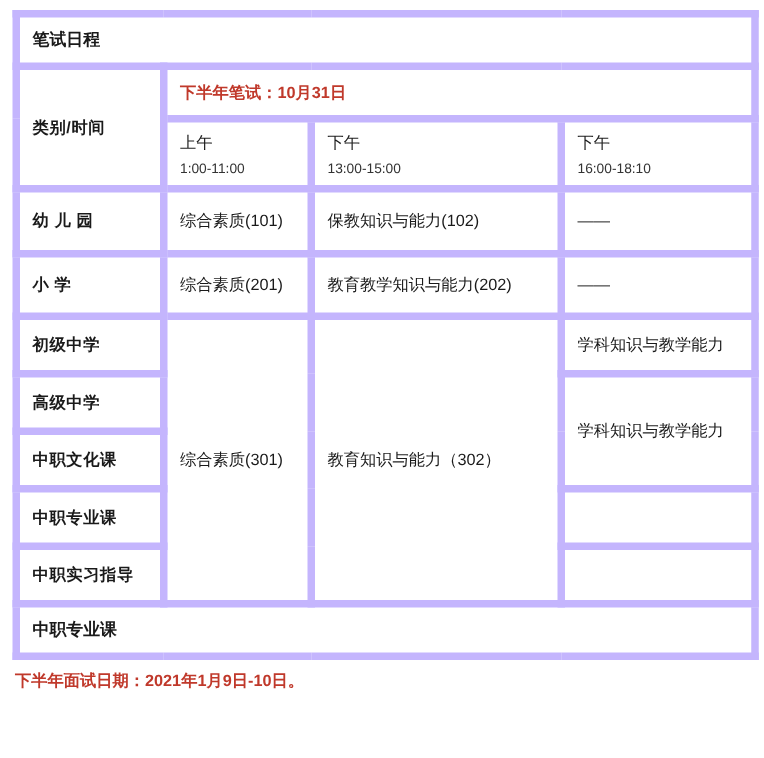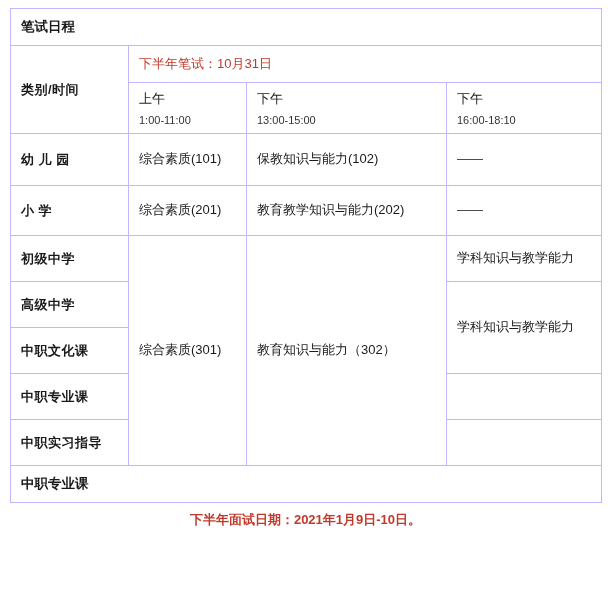--- a/index.html
+++ b/index.html
@@ -20,42 +20,42 @@
     height: 606px;
     box-sizing: border-box;
     padding: 8px 10px 6px 10px;
   }
   table.sched {
     border-collapse: collapse;
     width: 591px;
     table-layout: fixed;
   }
   table.sched td {
-    border: 1px solid #c4b5fd;
+    border: 6px solid #c4b5fd;
     padding: 0;
     vertical-align: middle;
     font-size: 13px;
     color: #1a1a1a;
   }
   .cell {
     padding: 8px 10px;
     line-height: 1.45;
   }
   .title-row td {
     border: 1px solid #d9d9d9;
   }
   .sec-title {
     font-size: 13.5px;
     font-weight: bold;
     color: #1a1a1a;
     padding: 9px 10px;
   }
   .hl {
     color: #c0392b;
-    font-weight: normal;
+    font-weight: bold;
     font-size: 13px;
     padding: 9px 10px;
   }
   .cat-label {
     font-size: 13px;
     color: #1a1a1a;
     padding: 10px 10px;
     letter-spacing: 0.5px;
     font-weight: bold;
   }
@@ -86,21 +86,20 @@
   .note-red {
     color: #c0392b;
     font-weight: bold;
     font-size: 13px;
   }
   .note-line {
     padding: 7px 2px 0 2px;
     font-size: 13px;
     color: #1a1a1a;
     line-height: 1.6;
-    text-align: center;
   }
   .note-line2 {
     padding: 2px 2px 0 2px;
     font-size: 13px;
     color: #1a1a1a;
     line-height: 1.6;
   }
   .nowrap { white-space: nowrap; }
 </style>
 </head>

